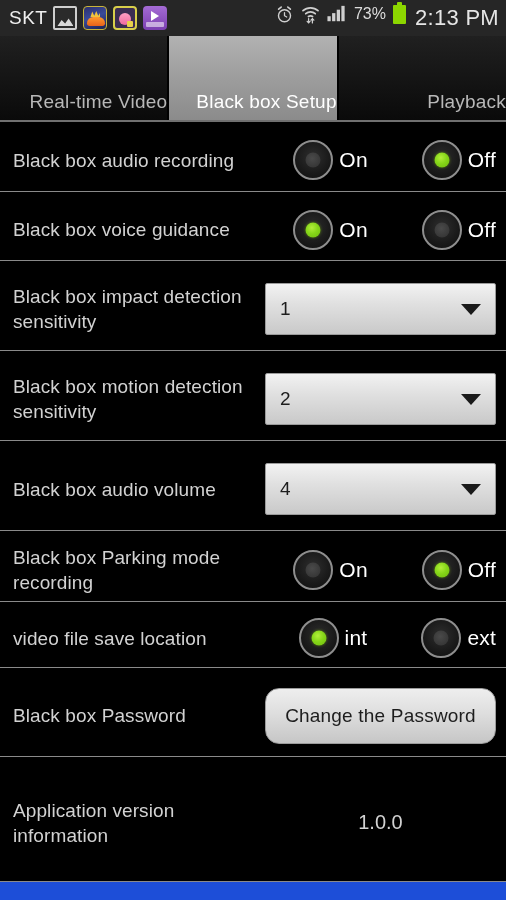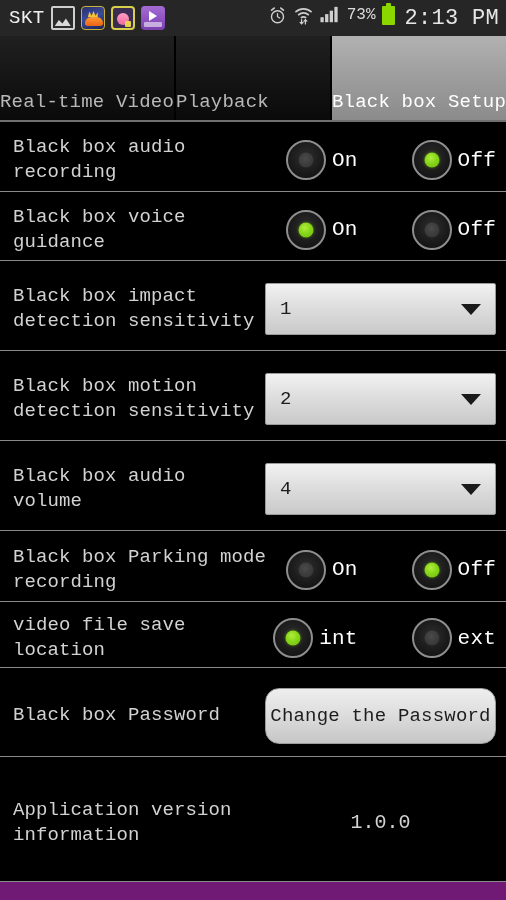--- a/index.html
+++ b/index.html
@@ -8,22 +8,21 @@
     width: 506px;
     height: 900px;
     background: #000;
     font-family: "Liberation Sans", sans-serif;
     overflow: hidden;
   }
   #app {
     position: relative;
     width: 506px;
     height: 900px;
-    background: #701a75;
-    font-family: Liberation Mono, monospace;
+    background: #1d4ed8;
   }
 
   
   .statusbar {
     position: relative;
     height: 36px;
     background: #262626;
     display: flex;
     align-items: center;
     padding: 0 7px 0 9px;
@@ -137,21 +136,21 @@
     display: flex;
     height: 86px;
     background: #000;
     border-bottom: 2px solid #707070;
   }
   .tab {
     flex: 1 1 0;
     position: relative;
     display: flex;
     align-items: flex-end;
-    justify-content: flex-start;
+    justify-content: flex-end;
     padding-bottom: 7px;
     background: linear-gradient(180deg, #202020 0%, #141414 55%, #0a0a0a 100%);
     border-right: 2px solid #000;
     cursor: pointer;
   }
   .tab:last-child { border-right: none; }
   .tab .tab-label {
     color: #b8b8b8;
     font-size: 19px;
     white-space: nowrap;
@@ -311,25 +310,25 @@
       <span class="batt-pct">73%</span>
       <span class="ic-batt"></span>
       <span class="clock">2:13 PM</span>
     </div>
   </div>
 
   <div class="tabbar" id="tabbar">
       <div class="tab">
         <span class="tab-label">Real-time Video</span>
       </div>
+      <div class="tab selected">
+        <span class="tab-label">Black box Setup</span>
+      </div>
       <div class="tab">
         <span class="tab-label">Playback</span>
-      </div>
-      <div class="tab selected">
-        <span class="tab-label">Black box Setup</span>
       </div>
     </div>
 
   <div class="list" id="list">
       <div class="row" style="height: 70px;">
         <div class="label">Black box audio recording</div>
         <div class="control">
           <div class="radio-group">
             <div class="radio-opt">
               <span class="radio-dot"></span>

